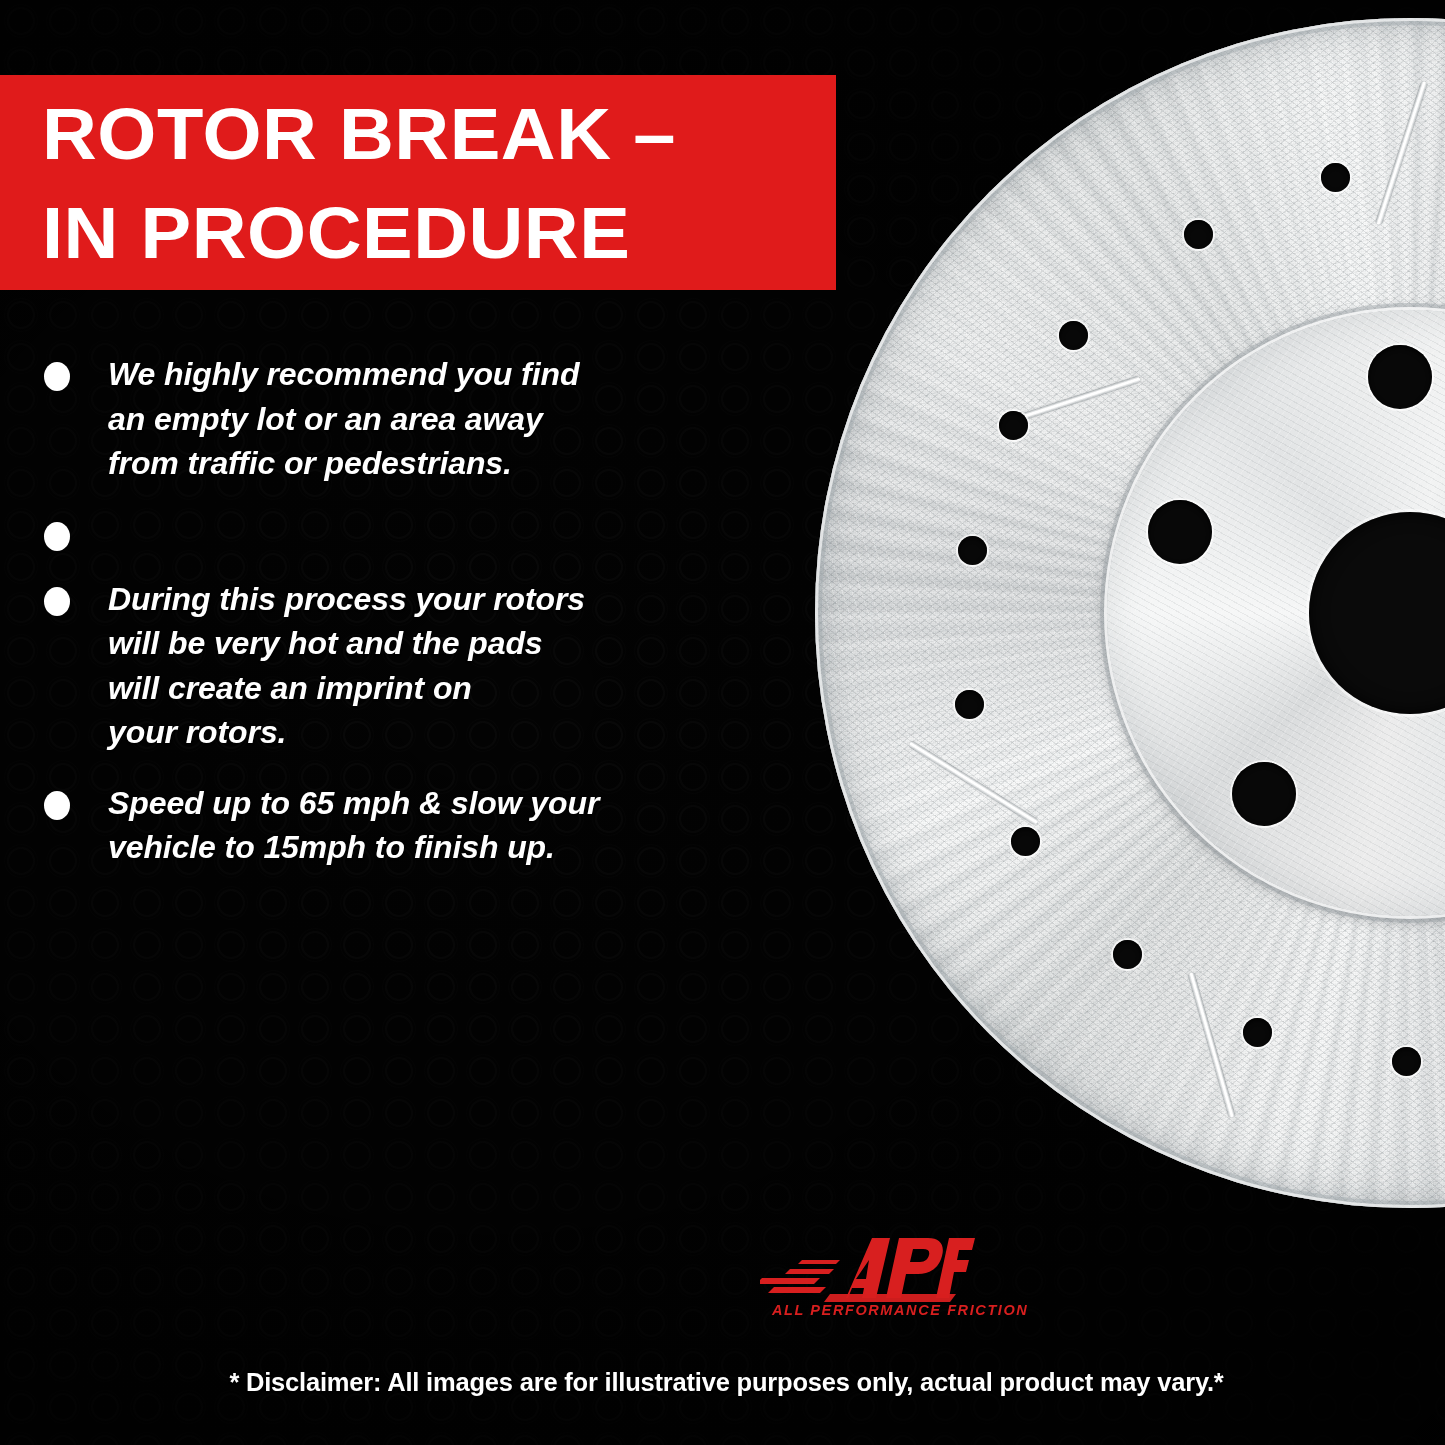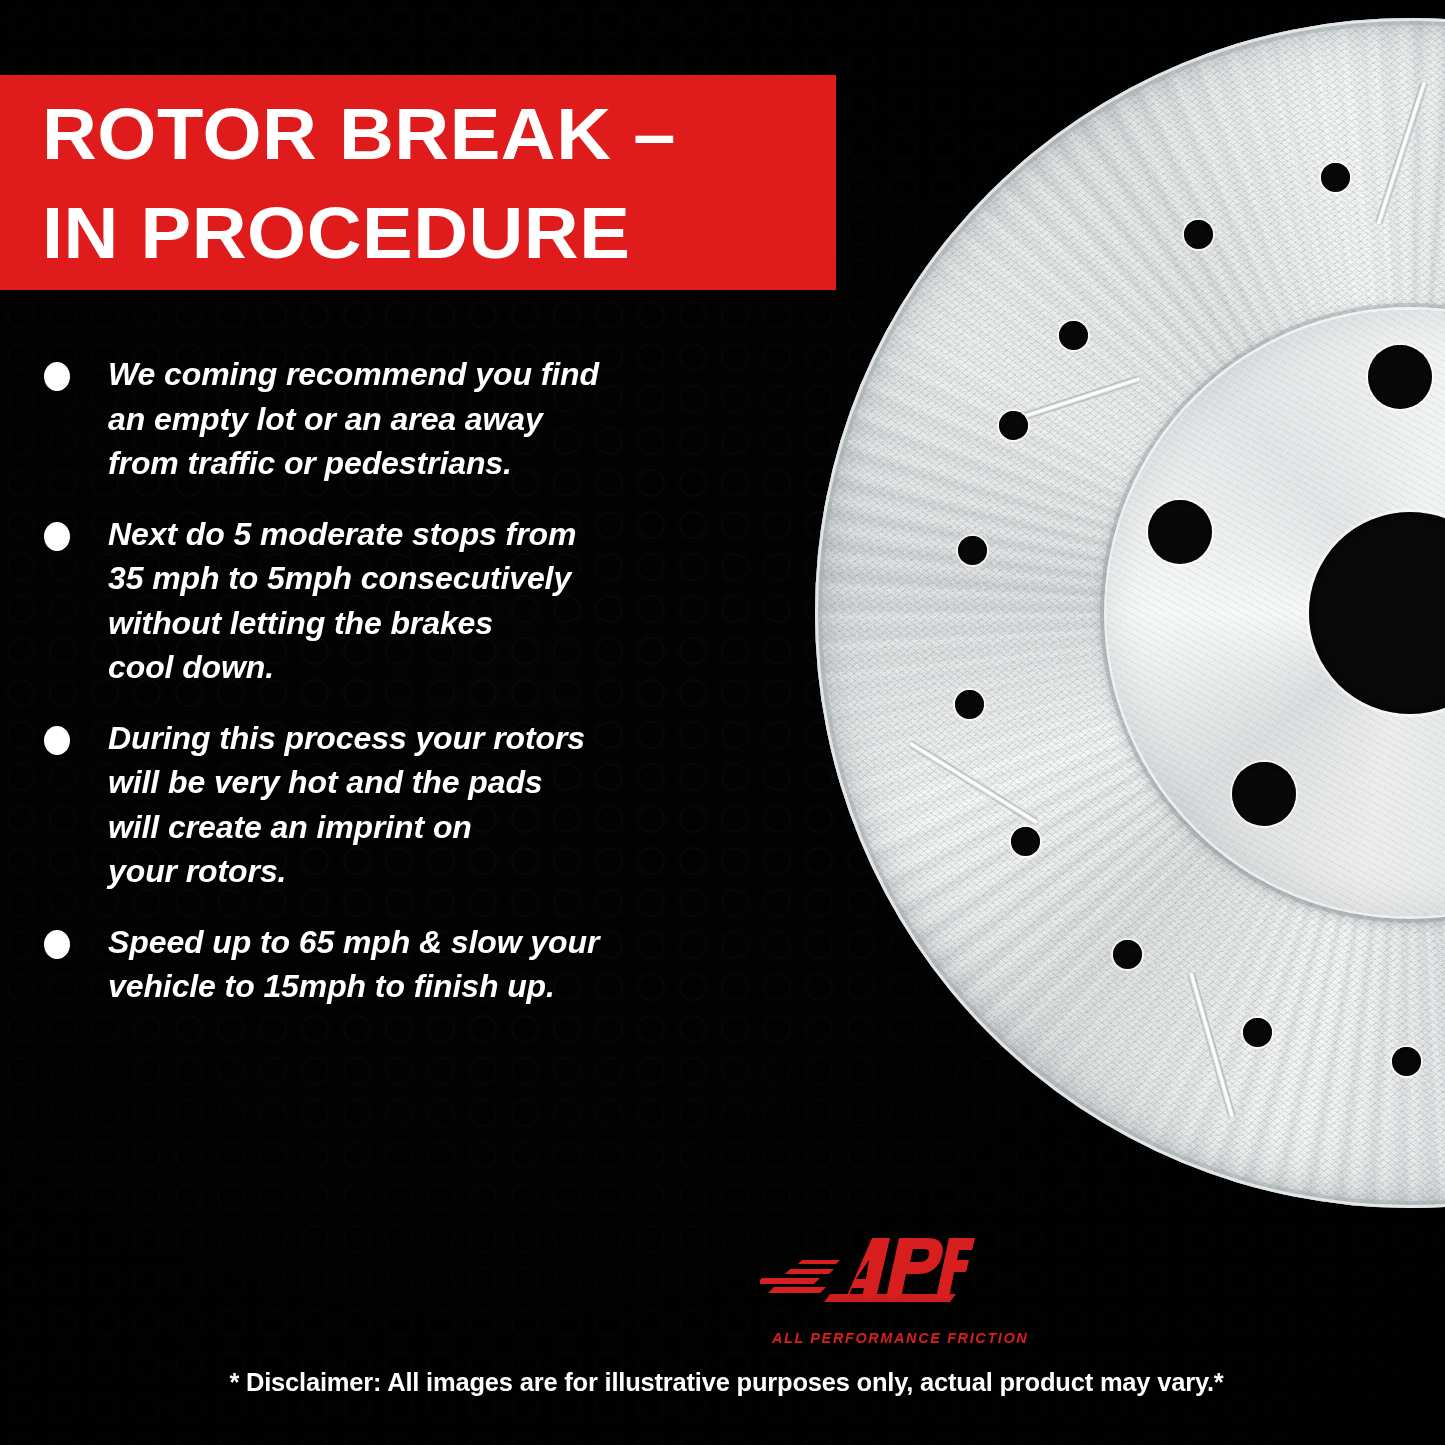--- a/index.html
+++ b/index.html
@@ -234,21 +234,20 @@
     left:12px; top:70px;
     width:203px;
     text-align:left;
     color:#D81F1F;
     font-family:"Liberation Sans", sans-serif;
     font-weight:bold;
     font-style:italic;
     font-size:14.5px;
     letter-spacing:1.6px;
     white-space:nowrap;
-    margin-top:28px;
   }
 
   
   .disclaimer {
     position:absolute;
     left:0; right:0; top:1368px;
     text-align:center;
     color:#ffffff;
     font-family:"Liberation Sans", sans-serif;
     font-weight:bold;
@@ -310,33 +309,29 @@
 
   <div class="title-banner" style="background: rgb(224, 27, 27);">
     <div class="title-line">ROTOR BREAK –</div>
     <div class="title-line">IN PROCEDURE</div>
   </div>
 
   <div class="bullet-list">
 
     <div class="bullet-item">
       <span class="bullet-dot"></span>
-      <span class="bullet-text">We coming recommend you find
+      <span class="bullet-text">We highly recommend you find
 an empty lot or an area away
 from traffic or pedestrians.</span>
     </div>
 
 
 
     <div class="bullet-item">
       <span class="bullet-dot"></span>
-      <span class="bullet-text">Next  do 5 moderate stops from
-35 mph to 5mph consecutively
-without letting the brakes
-cool down.</span>
     </div>
 
     <div class="bullet-item">
       <span class="bullet-dot"></span>
       <span class="bullet-text">During this process your rotors
 will be very hot and the pads
 will create an imprint on
 your rotors.</span>
     </div>
 

